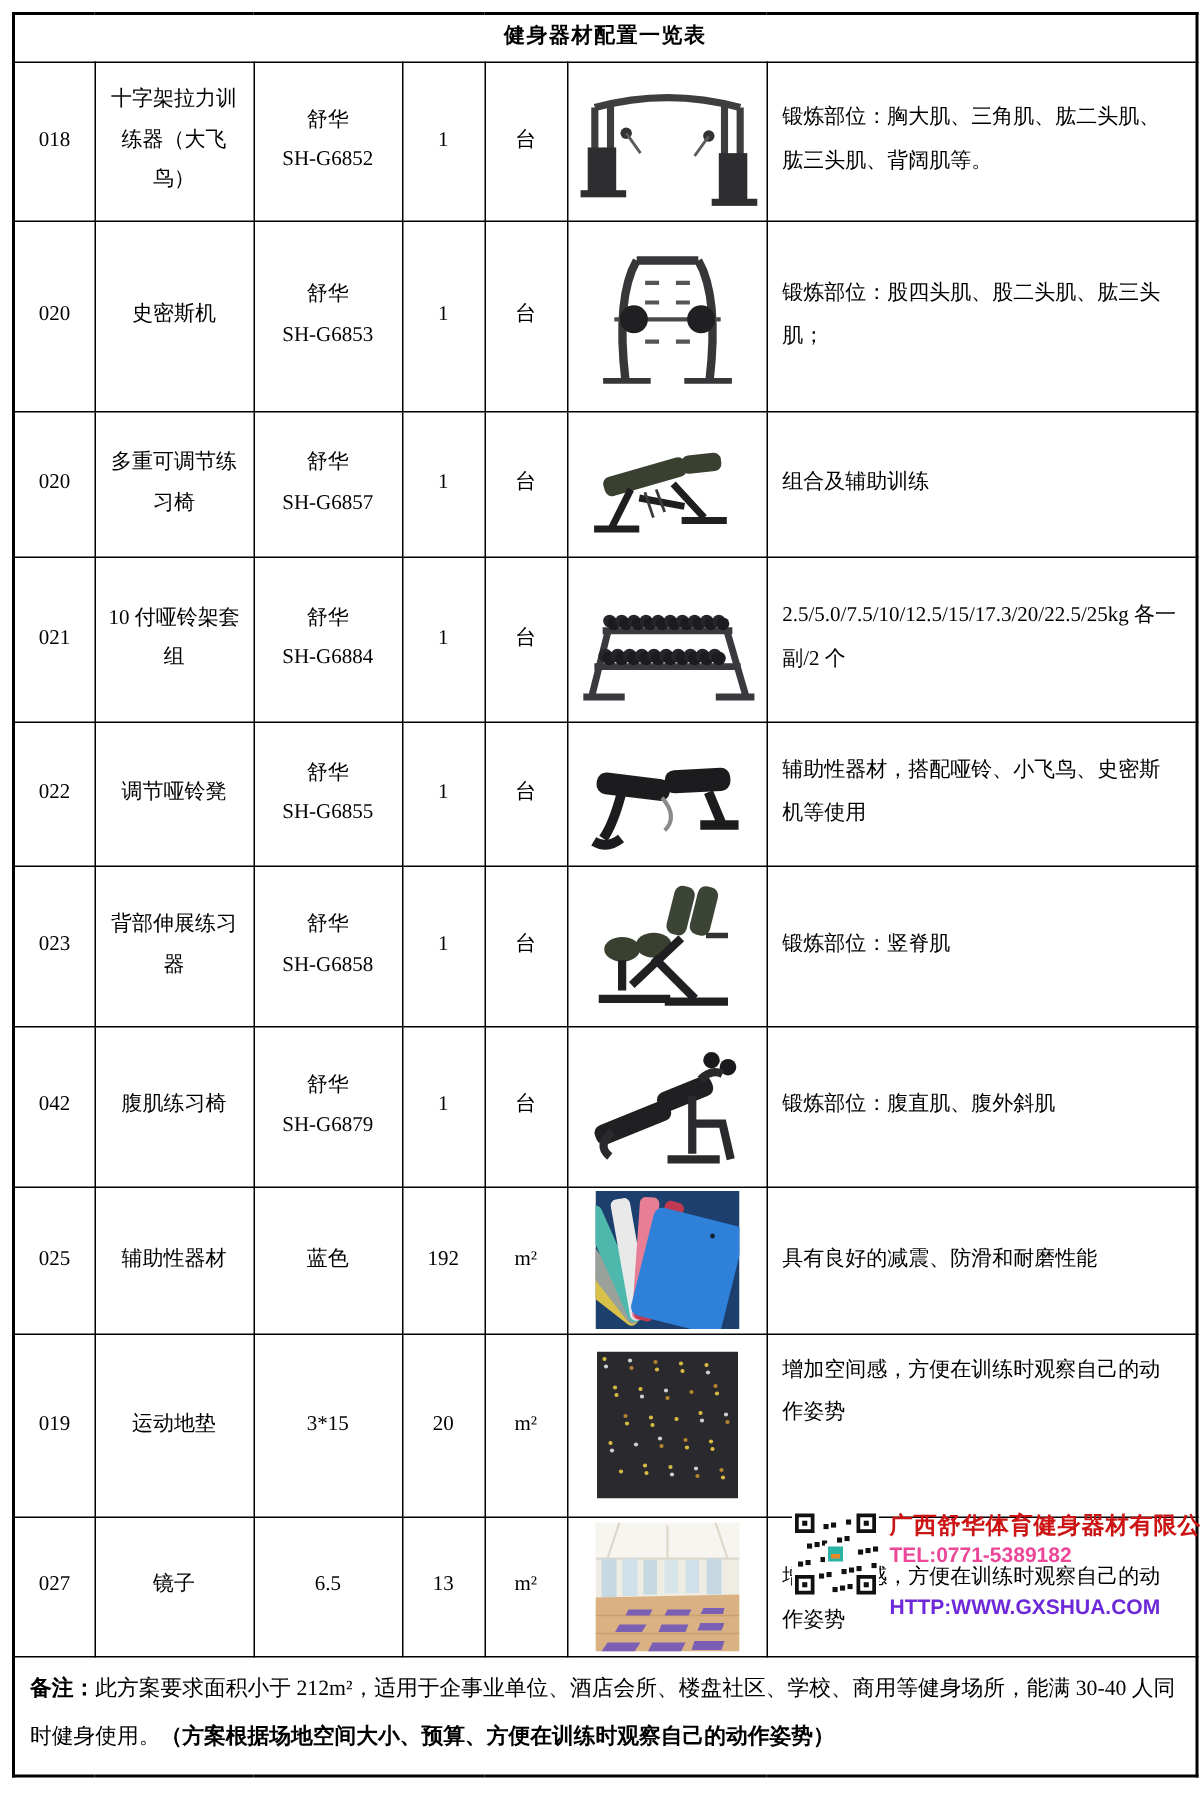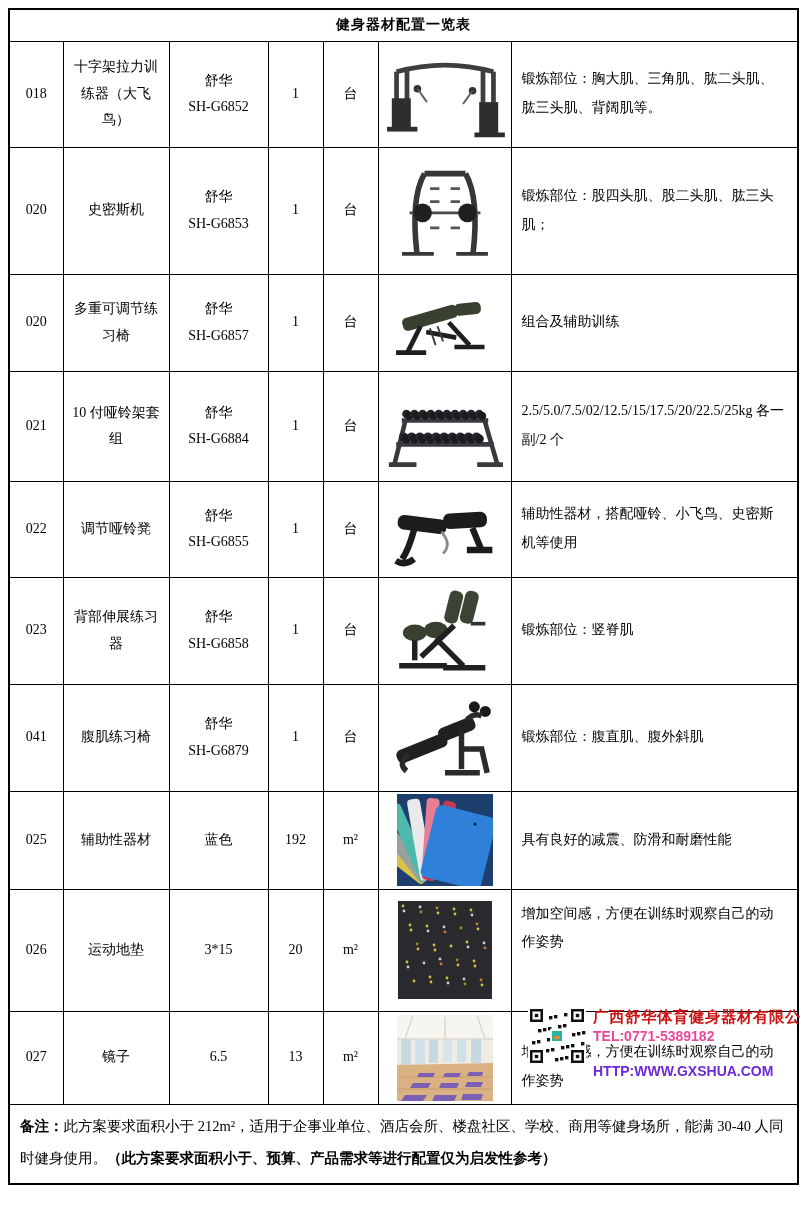--- a/index.html
+++ b/index.html
@@ -181,21 +181,21 @@
               <circle cx="84.60000000000001" cy="64" r="5" fill="#1c1c20"></circle>
               <circle cx="93.4" cy="37" r="4.6" fill="#26262a"></circle>
               <circle cx="96.4" cy="39" r="4.6" fill="#1c1c20"></circle>
               <circle cx="90.4" cy="62" r="5" fill="#26262a"></circle>
               <circle cx="93.4" cy="64" r="5" fill="#1c1c20"></circle>
               <circle cx="102.2" cy="37" r="4.6" fill="#26262a"></circle>
               <circle cx="105.2" cy="39" r="4.6" fill="#1c1c20"></circle>
               <circle cx="99.2" cy="62" r="5" fill="#26262a"></circle>
               <circle cx="102.2" cy="64" r="5" fill="#1c1c20"></circle>
             </svg></span></td>
-        <td class="remark ">2.5/5.0/7.5/02/12.5/15/17.5/20/22.5/25kg 各一副/2 个</td>
+        <td class="remark ">2.5/5.0/7.5/10/12.5/15/17.3/20/22.5/25kg 各一副/2 个</td>
       </tr>
       <tr style="height: 96px;">
         <td>022</td>
         <td>调节哑铃凳</td>
         <td class="model">舒华
 SH-G6855</td>
         <td>1</td>
         <td>台</td>
         <td class="imgcell"><span><svg viewBox="0 0 120 90" width="110" height="82">
               <rect x="8" y="32" width="54" height="16" rx="7" fill="#1c1c1e" transform="rotate(7 35 40)"></rect>
@@ -226,21 +226,21 @@
                 <path d="M27 60 V82"></path>
                 <path d="M50 58 L80 88"></path>
                 <path d="M10 88 H62"></path>
                 <path d="M58 90 H104"></path>
               </g>
               <path d="M88 42 h16" stroke="#333" stroke-width="4"></path>
             </svg></span></td>
         <td class="remark ">锻炼部位：竖脊肌</td>
       </tr>
       <tr style="height: 107px;">
-        <td>041</td>
+        <td>042</td>
         <td>腹肌练习椅</td>
         <td class="model">舒华
 SH-G6879</td>
         <td>1</td>
         <td>台</td>
         <td class="imgcell"><span><svg viewBox="0 0 120 100" width="110" height="92">
               <rect x="6" y="54" width="58" height="15" rx="6" fill="#202022" transform="rotate(-22 35 62)"></rect>
               <rect x="52" y="33" width="42" height="15" rx="6" fill="#202022" transform="rotate(-22 73 41)"></rect>
               <circle cx="92" cy="16" r="6" fill="#1a1a1c"></circle>
               <circle cx="104" cy="21" r="6" fill="#1a1a1c"></circle>
@@ -269,21 +269,21 @@
                 <rect x="24" y="4" width="13" height="82" rx="4" fill="#e9e9e9" transform="rotate(-10 30 88)"></rect>
                 <rect x="24" y="4" width="13" height="82" rx="4" fill="#e77e96" transform="rotate(4 30 88)"></rect>
                 <rect x="24" y="4" width="13" height="82" rx="4" fill="#c23a52" transform="rotate(16 30 88)"></rect>
               </g>
               <rect x="30" y="16" width="62" height="74" rx="6" fill="#2f80d8" transform="rotate(14 60 55)"></rect>
               <circle cx="78" cy="30" r="1.6" fill="#123"></circle>
             </svg></span></td>
         <td class="remark ">具有良好的减震、防滑和耐磨性能</td>
       </tr>
       <tr style="height: 122px;">
-        <td>026</td>
+        <td>019</td>
         <td>运动地垫</td>
         <td class="model">3*15</td>
         <td>20</td>
         <td>m²</td>
         <td class="imgcell"><span><svg viewBox="0 0 94 98" width="94" height="98">
               <rect width="94" height="98" fill="#2a2a2e"></rect>
               <circle cx="5" cy="5" r="1.4" fill="#d8bb43"></circle>
               <circle cx="42" cy="58" r="1.4" fill="#cfd0d2"></circle>
               <circle cx="79" cy="23" r="1.4" fill="#b7832f"></circle>
               <circle cx="32" cy="76" r="1.4" fill="#d8bb43"></circle>
@@ -361,21 +361,21 @@
                 <polygon points="48,58 64,58 62,62 46,62"></polygon>
                 <polygon points="72,57 86,57 85,61 70,61"></polygon>
               </g>
             </svg></span></td>
         <td class="remark vbottom">增加空间感，方便在训练时观察自己的动作姿势</td>
       </tr>
     </tbody>
   <tfoot>
     <tr>
       <td colspan="7" class="footer-cell">
-        <span class="b">备注：</span><span>此方案要求面积小于 212m²，适用于企事业单位、酒店会所、楼盘社区、学校、商用等健身场所，能满 30-40 人同时健身使用。</span><span class="b">（此方案要求面积小于、预算、产品需求等进行配置仅为启发性参考）</span>
+        <span class="b">备注：</span><span>此方案要求面积小于 212m²，适用于企事业单位、酒店会所、楼盘社区、学校、商用等健身场所，能满 30-40 人同时健身使用。</span><span class="b">（方案根据场地空间大小、预算、方便在训练时观察自己的动作姿势）</span>
       </td>
     </tr>
   </tfoot>
 </table>
 
 <div class="watermark">
   <div class="wm-qr" id="qr-holder"><svg viewBox="0 0 58 58" width="58" height="60">
         <rect width="58" height="58" fill="#fff"></rect>
         <g fill="#111">
           <rect x="19" y="31" width="3.4" height="3.4"></rect>

